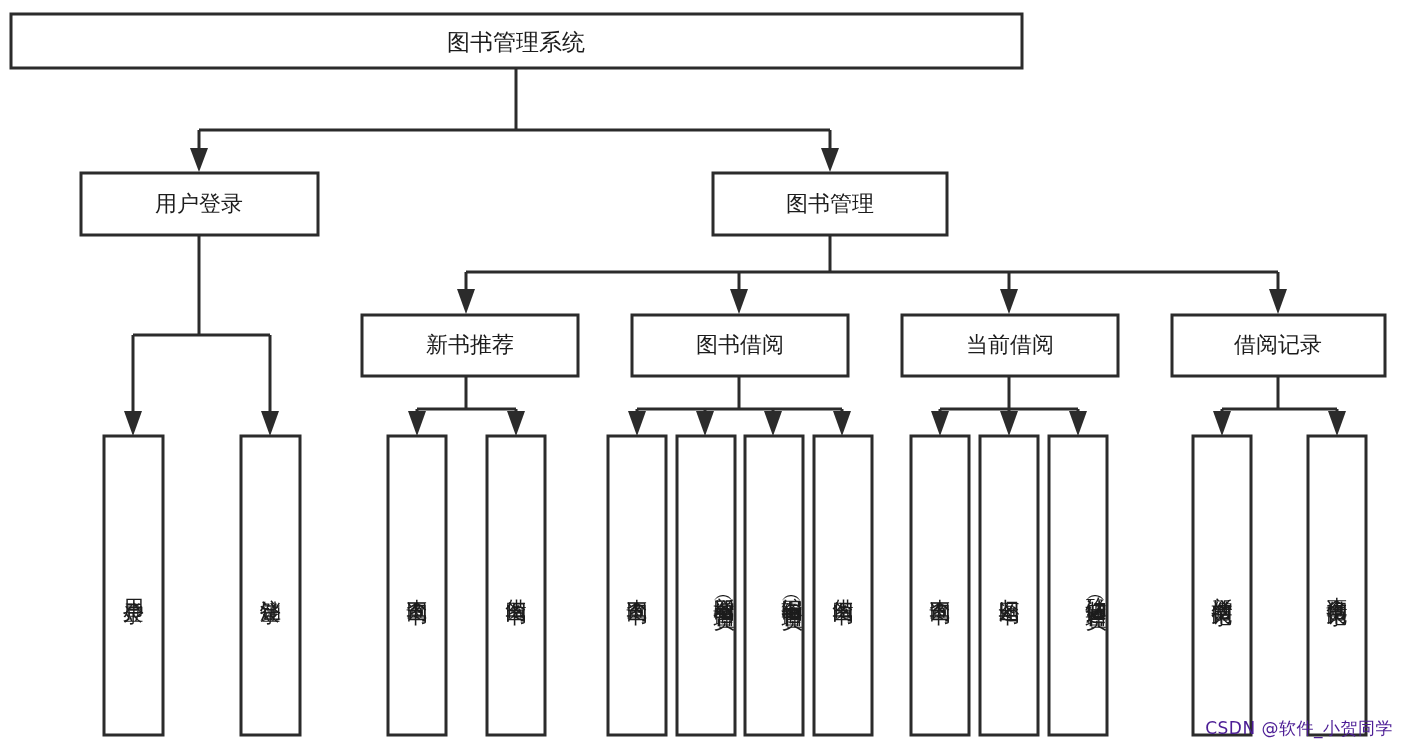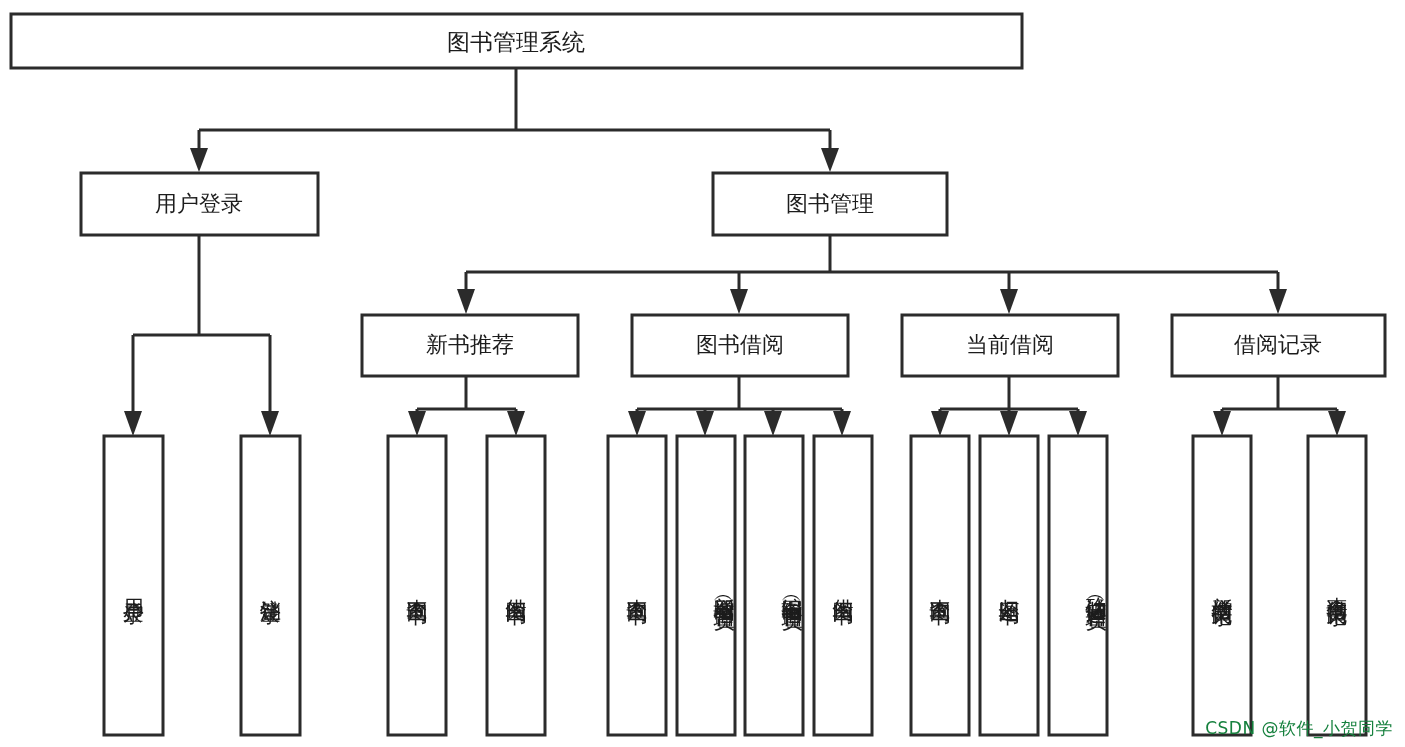--- a/index.html
+++ b/index.html
@@ -79,21 +79,21 @@
   }
   .leaf-label.centered {
     align-items: center;
   }
   #watermark {
     position: absolute;
     right: 12px;
     bottom: 6px;
     font-family: "DejaVu Sans", "Liberation Sans", sans-serif;
     font-size: 17px;
-    color: #15803d;
+    color: #4c1d95;
     letter-spacing: 0.5px;
     white-space: nowrap;
   }
 </style>
 </head>
 <body>
 
 <div id="diagram-root">
 
   <svg id="flow" viewBox="0 0 1405 747">

